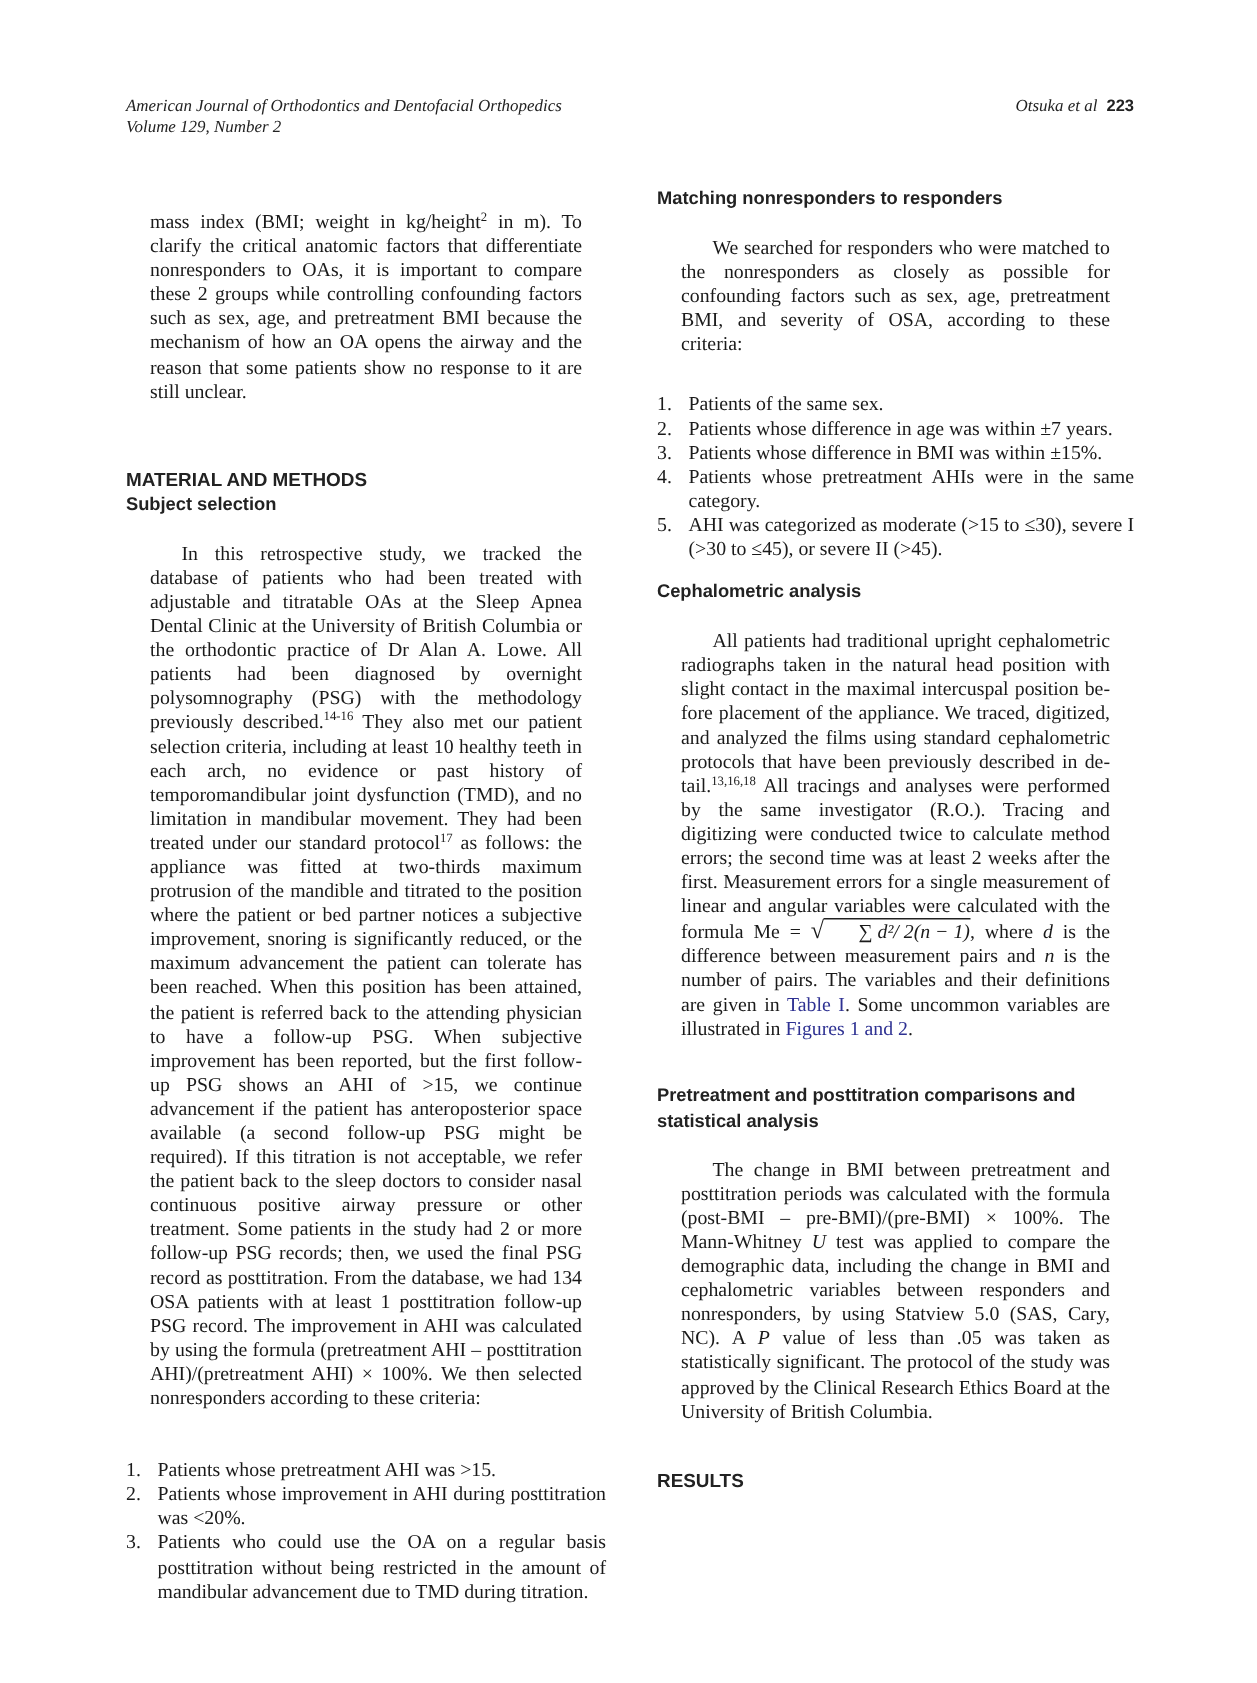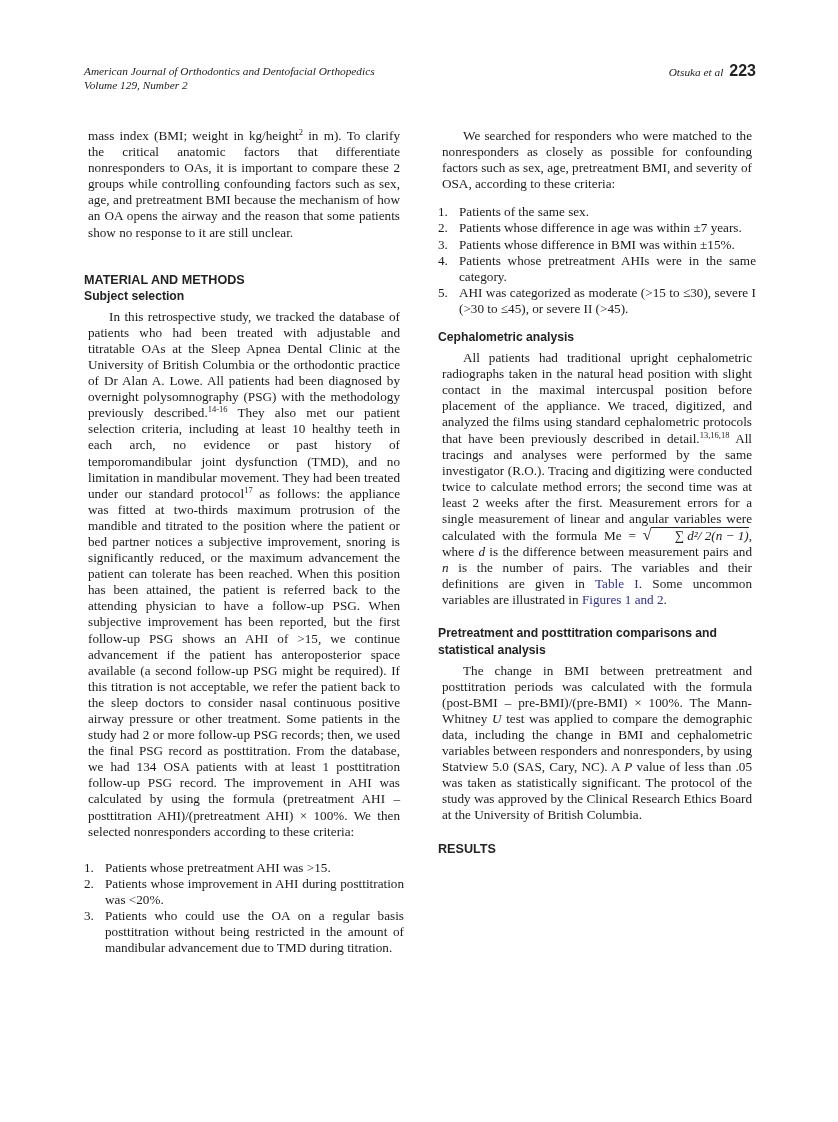--- a/index.html
+++ b/index.html
@@ -1,23 +1,23 @@
 <!DOCTYPE html>
 <html><head>
 <meta charset="utf-8">
 <style>
   html, body { margin: 0; padding: 0; background: #ffffff; }
   body { width: 838px; height: 1122px; position: relative; overflow: hidden; color: #1a1a1a; }
   .page-header { position: absolute; left: 84px; top: 64px; width: 672px; font-family: "Liberation Serif", serif; font-style: italic; font-size: 11.3px; line-height: 14px; color: #222; }
   .page-header .right { position: absolute; right: 0; top: 0; }
-  .page-header .pnum { font-family: "Liberation Sans", sans-serif; font-style: normal; font-weight: bold; font-size: 16px; margin-left: 6px; }
+  .page-header .pnum { font-family: "Liberation Sans", sans-serif; font-style: normal; font-weight: bold; font-size: 11px; margin-left: 6px; }
   .col { position: absolute; top: 124px; width: 320px; font-family: "Liberation Serif", serif; font-size: 13.2px; line-height: 16.1px; }
   .col-left { left: 84px; }
   .col-right { left: 438px; width: 318px; }
-  p { margin: 4px; text-align: justify; text-indent: 21px; hyphens: manual; }
+  p { margin: 16px; text-align: justify; text-indent: 21px; hyphens: manual; }
   p.noindent { text-indent: 0; }
   h2 { font-family: Liberation Sans, sans-serif; font-weight: bold; font-size: 12.6px; margin: 0; line-height: 16px; color: #222; }
   h3 { font-family: "Liberation Sans", sans-serif; font-weight: bold; font-size: 12.2px; margin: 0 0 4px 0; line-height: 17px; color: #222; }
   ol { margin: 0; padding: 0; list-style: none; }
   ol li { position: relative; padding-left: 21px; text-align: justify; }
   ol li .num { position: absolute; left: 0; top: 0; }
   sup { font-size: 8.5px; line-height: 0; vertical-align: 5px; }
   .link { color: #2e3192; }
   .it { font-style: italic; }
   .sqrt { display: inline-block; border-top: 1px solid #222; padding-left: 2px; margin-left: 0; }
@@ -45,20 +45,21 @@
 
   <div style="height:16px"></div>
   <ol>
     <li><span class="num">1.</span><span>Patients whose pretreatment AHI was &gt;15.</span></li>
     <li><span class="num">2.</span><span>Patients whose improvement in AHI during post­titration was &lt;20%.</span></li>
     <li><span class="num">3.</span><span>Patients who could use the OA on a regular basis posttitration without being restricted in the amount of mandibular advancement due to TMD during titration.</span></li>
   </ol>
 </div>
 
 <div class="col col-right">
+  <h3 style="margin-bottom:6px">Matching nonresponders to responders</h3>
   <p>We searched for responders who were matched to the nonresponders as closely as possible for confound­ing factors such as sex, age, pretreatment BMI, and severity of OSA, according to these criteria:</p>
   <div class="gap-s"></div>
   <ol>
     <li><span class="num">1.</span><span>Patients of the same sex.</span></li>
     <li><span class="num">2.</span><span>Patients whose difference in age was within ±7 years.</span></li>
     <li><span class="num">3.</span><span>Patients whose difference in BMI was within ±15%.</span></li>
     <li><span class="num">4.</span><span>Patients whose pretreatment AHIs were in the same category.</span></li>
     <li><span class="num">5.</span><span>AHI was categorized as moderate (&gt;15 to ≤30), severe I (&gt;30 to ≤45), or severe II (&gt;45).</span></li>
   </ol>
 

